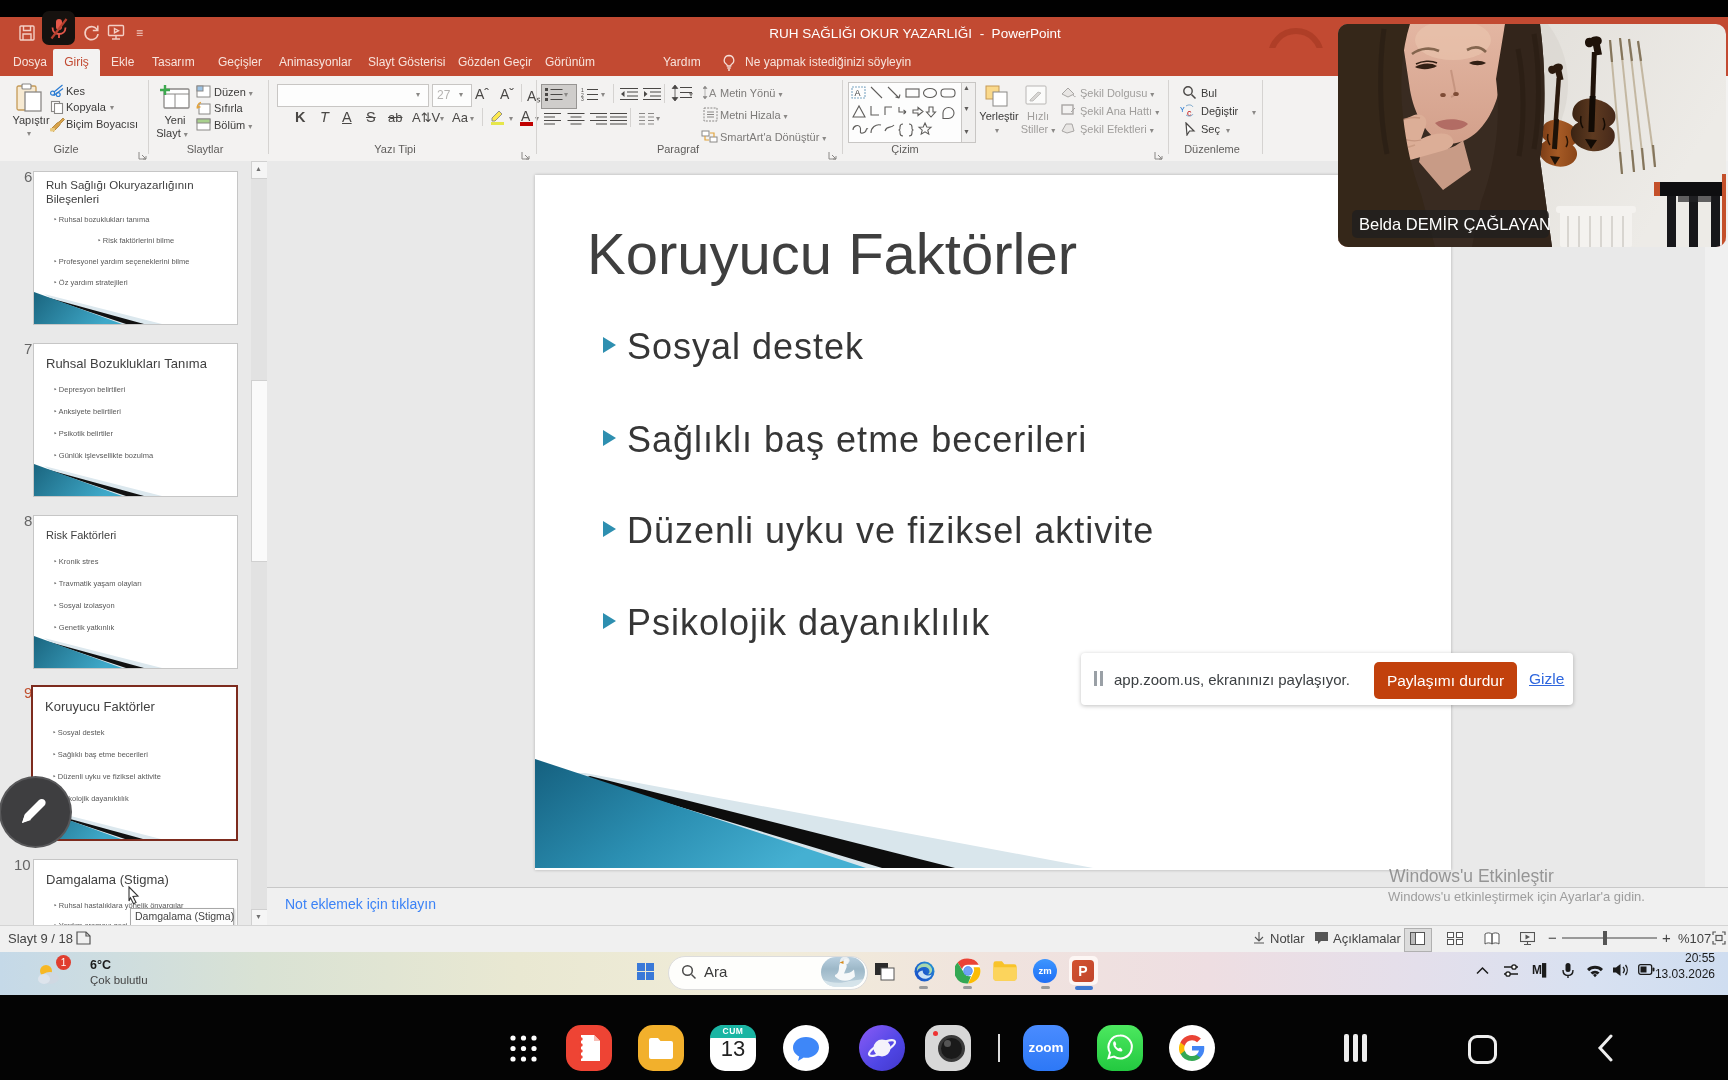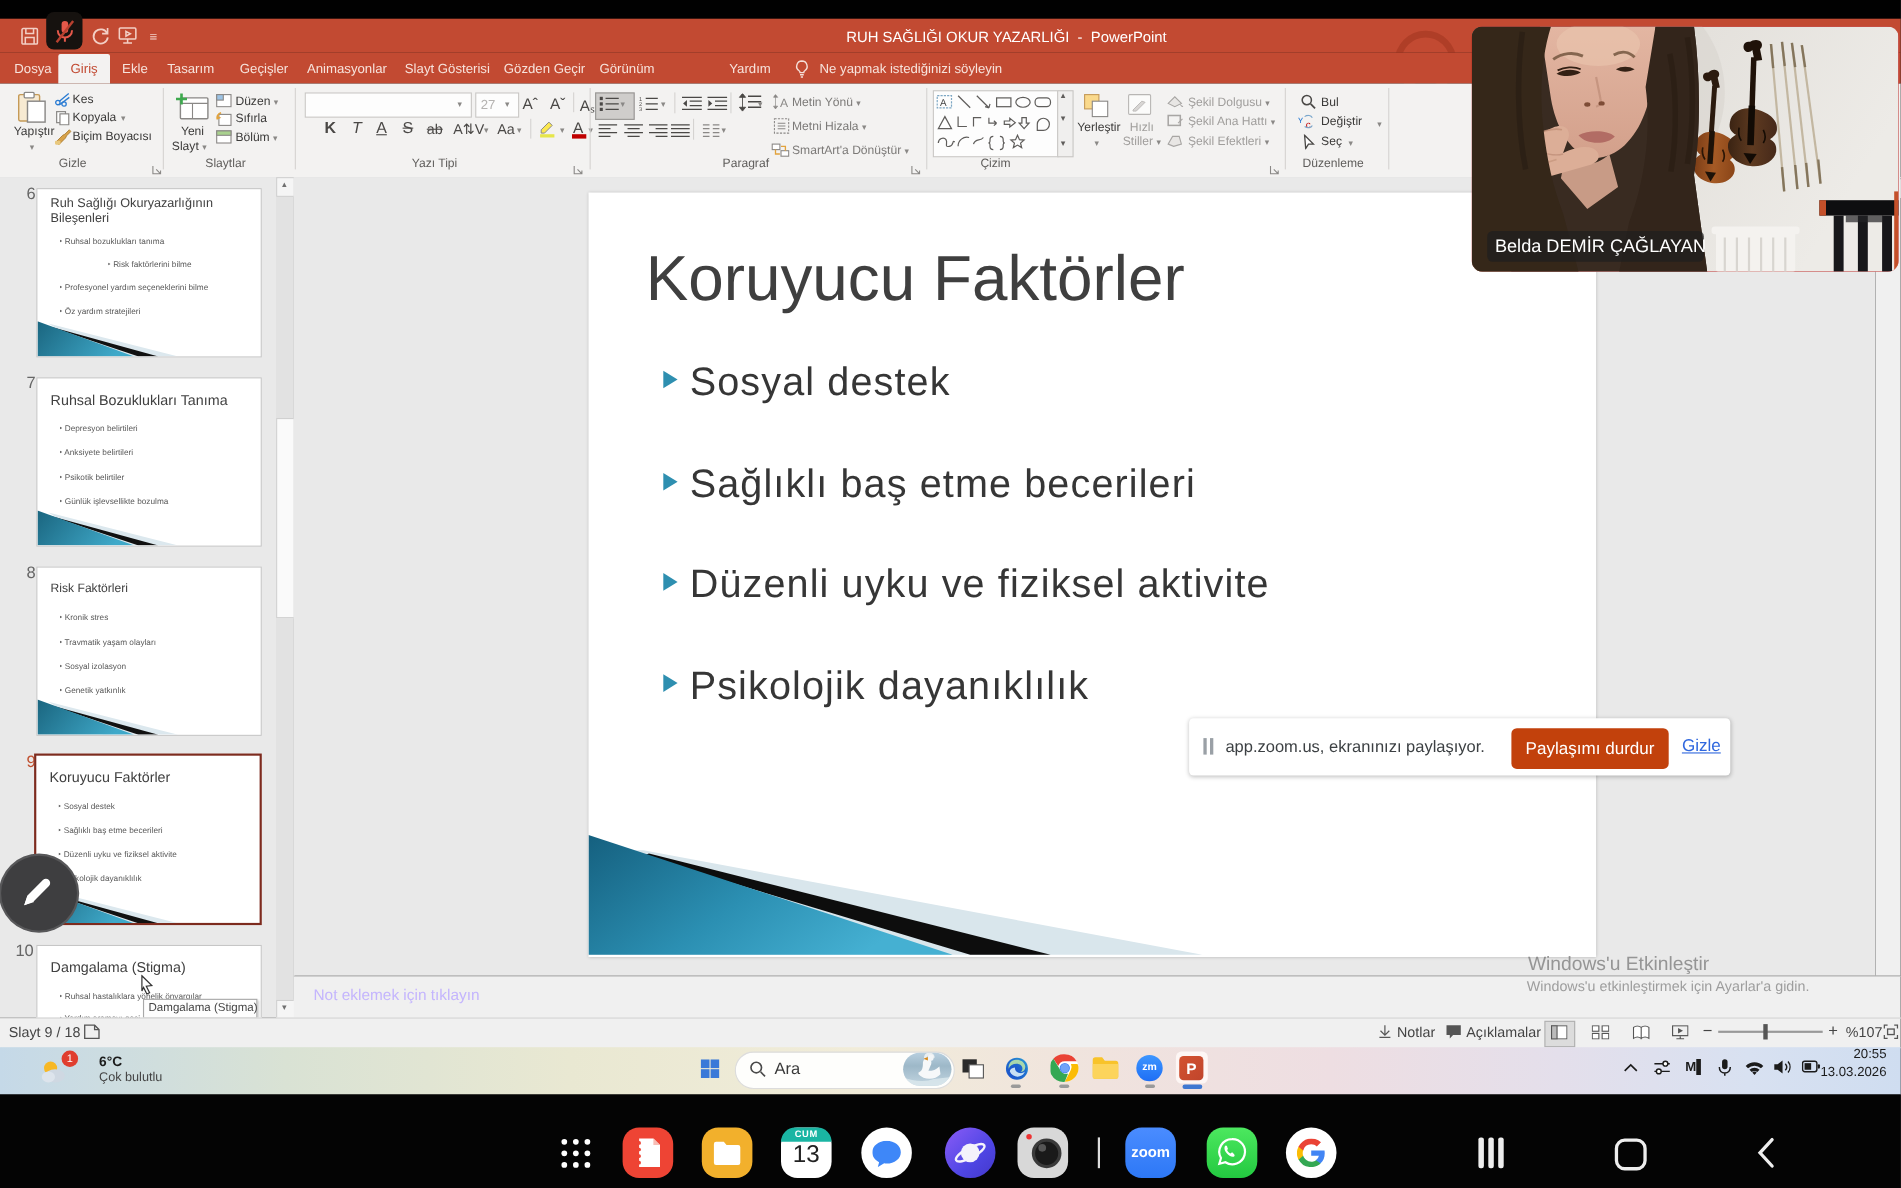--- a/index.html
+++ b/index.html
@@ -494,21 +494,21 @@
   <div class="abs" style="left:1711px;top:163px;width:15px;height:15px;background:#fdfdfd;border:1px solid #c8c8c8;"></div>
   <div class="abs" style="left:1715px;top:167px;font-size:7px;color:#606060;">▲</div>
   <div class="abs" style="left:1712px;top:822px;font-size:8px;color:#555;">▼</div>
   <div class="abs" style="left:1712px;top:838px;font-size:8px;color:#555;line-height:6px;">▲<br>▲</div>
   <div class="abs" style="left:1712px;top:855px;font-size:8px;color:#555;line-height:6px;">▼<br>▼</div>
 </div>
 
 <div class="abs" style="left:1705px;top:161px;width:23px;height:726px;background:#f0f0f0;"></div>
 
 <div class="abs" style="left:267px;top:887px;width:1461px;height:38px;background:#f0f0f0;border-top:1px solid #c8c8c8;"></div>
-<div class="abs" style="left:285px;top:896px;font-size:14px;color:#c4b5fd;">Not eklemek için tıklayın</div>
+<div class="abs" style="left:285px;top:896px;font-size:14px;color:#3b82f6;">Not eklemek için tıklayın</div>
 
 <div class="abs" style="left:1389px;top:866px;font-size:17.5px;color:rgba(120,120,120,0.75);">Windows'u Etkinleştir</div>
 <div class="abs" style="left:1388px;top:889px;font-size:13px;color:rgba(130,130,130,0.75);">Windows'u etkinleştirmek için Ayarlar'a gidin.</div>
 
 <div class="abs" style="left:0;top:925px;width:1728px;height:27px;background:#f0f0f0;border-top:1px solid #d4d4d4;"></div>
 <div class="abs" style="left:8px;top:931px;font-size:13px;color:#444;">Slayt 9 / 18</div>
 <div id="status-right" class="abs" style="left:0;top:0;">
   <svg class="abs" style="left:75px;top:930px;" width="17" height="16" viewBox="0 0 17 16">
     <g fill="none" stroke="#555" stroke-width="1.2">
       <path d="M2 2h9l4 4v8H2z"></path>

